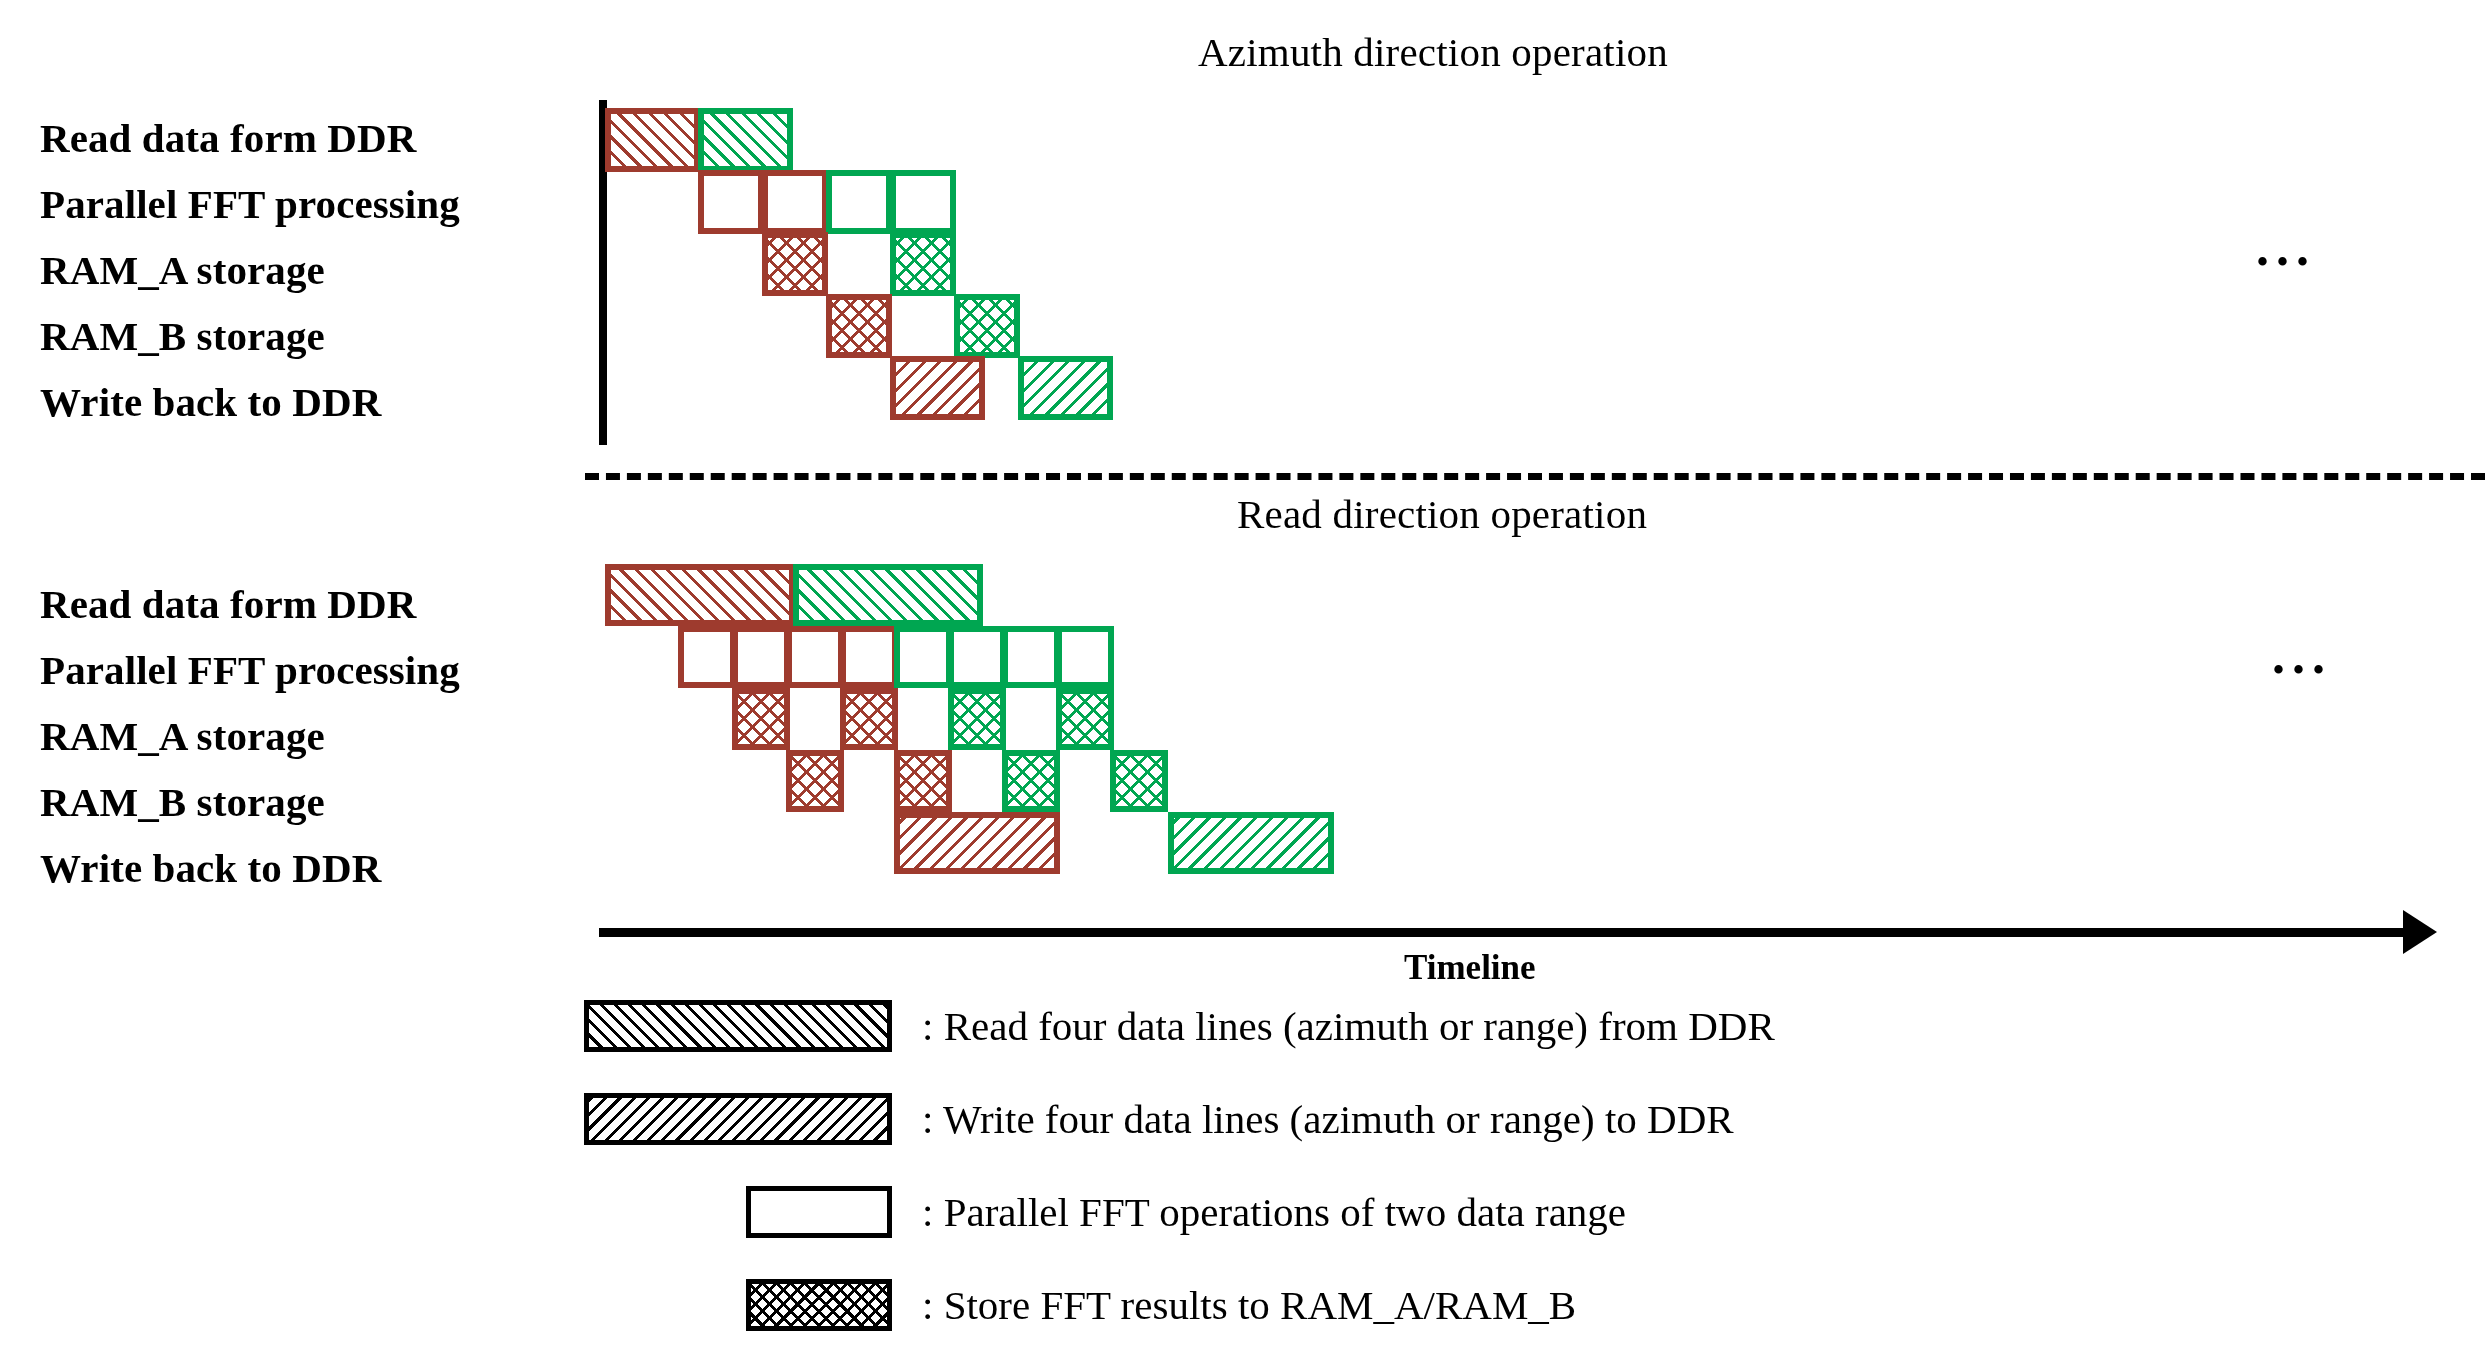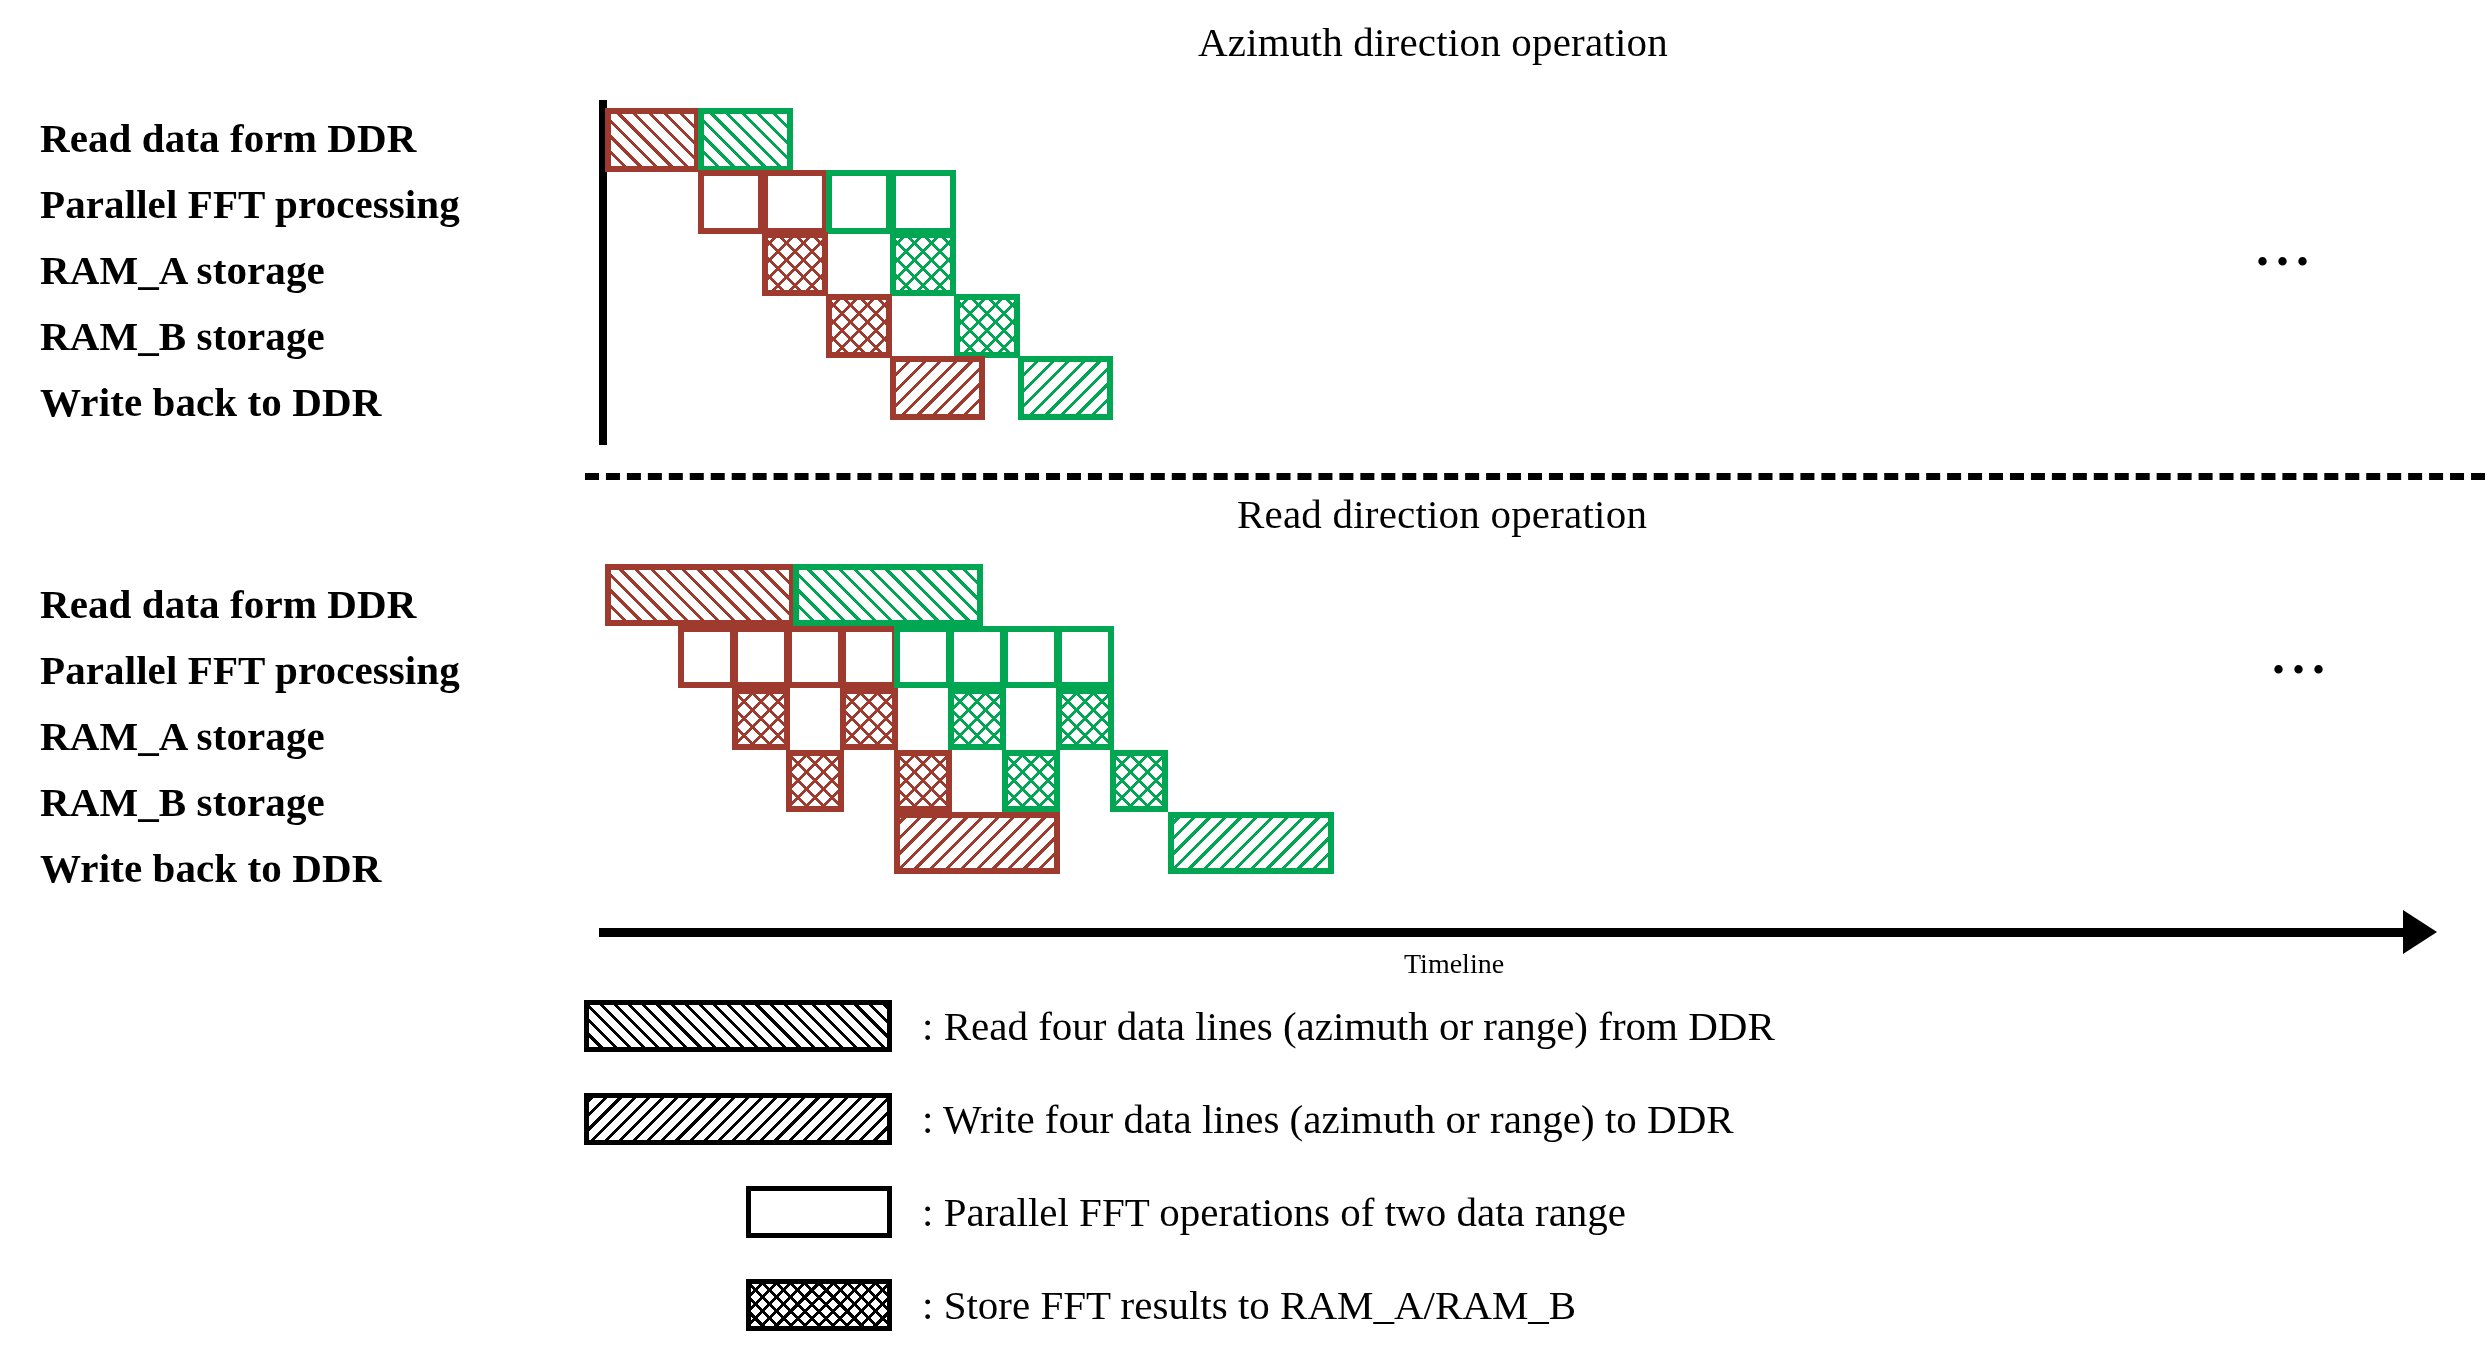--- a/index.html
+++ b/index.html
@@ -10,21 +10,21 @@
   .section-title{font-size:41px;font-weight:400;white-space:nowrap;letter-spacing:.2px;}
 
   .row-label{font-size:41px;font-weight:700;white-space:nowrap;letter-spacing:.1px;text-align:center;}
 
   .axis-bar{background:#000;}
   .dashed-sep{border-top:7px dashed #000;}
 
   .timeline-line{background:#000;height:9px;}
   .timeline-head{width:0;height:0;border-top:22px solid transparent;
                  border-bottom:22px solid transparent;border-left:34px solid #000;}
-  .timeline-label{font-size:28px;font-weight:400;white-space:nowrap;text-align:center;}
+  .timeline-label{font-size:35px;font-weight:700;white-space:nowrap;text-align:center;}
 
   .ellipsis{font-size:52px;font-weight:900;letter-spacing:7px;line-height:1;}
 
   
   .blk{box-sizing:border-box;background:#fff;}
   .blk.red{border:6px solid #9E3B2E;}
   .blk.green{border:6px solid #00A651;}
 
   .hatch-f.red{background-image:repeating-linear-gradient(45deg,
       transparent 0 8px,#9E3B2E 8px 11px);}
@@ -51,21 +51,21 @@
   .sw-hatch-b{background-image:repeating-linear-gradient(-45deg,
       transparent 0 7px,#000 7px 10px);}
   .sw-hatch-x{background-image:
       repeating-linear-gradient(45deg,transparent 0 7px,#000 7px 10px),
       repeating-linear-gradient(-45deg,transparent 0 7px,#000 7px 10px);}
   .legend-text{font-size:41px;white-space:nowrap;margin-left:30px;}
 </style>
 </head>
 <body>
 
-<div class="abs section-title" style="left:1198px;top:18px;text-align:center;">Azimuth direction operation</div>
+<div class="abs section-title" style="left:1198px;top:28px;text-align:center;">Azimuth direction operation</div>
 
 <div class="abs axis-bar" style="left:599px;top:100px;width:8px;height:345px;"></div>
 
 <div class="abs row-label" style="left:40px;top:114px;">Read data form DDR</div>
 <div class="abs row-label" style="left:40px;top:180px;">Parallel FFT processing</div>
 <div class="abs row-label" style="left:40px;top:246px;">RAM_A storage</div>
 <div class="abs row-label" style="left:40px;top:312px;">RAM_B storage</div>
 <div class="abs row-label" style="left:40px;top:378px;">Write back to DDR</div>
 
 <div class="abs ellipsis" style="left:2256px;top:222px;">...</div>

